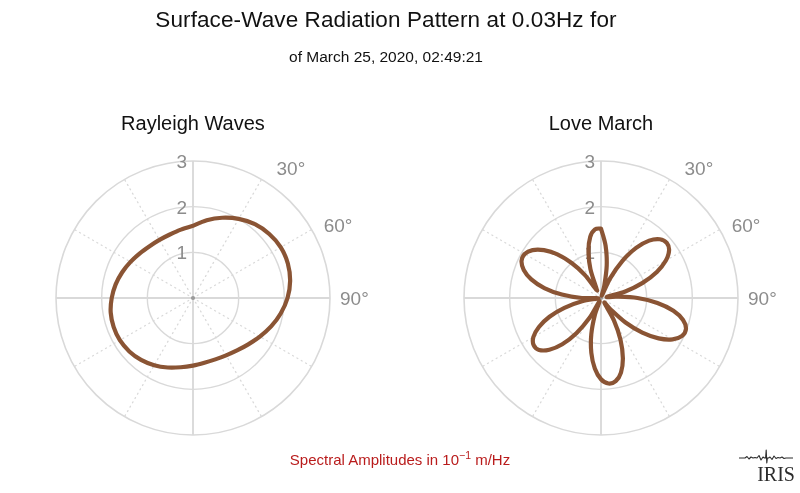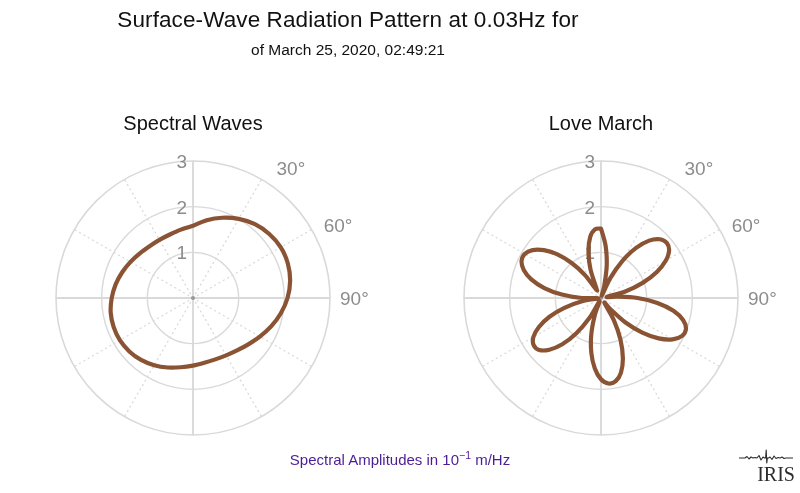--- a/index.html
+++ b/index.html
@@ -3,29 +3,29 @@
 <meta charset="utf-8">
 <style>
   html,body{margin:0;padding:0;}
   body{
     width:800px;height:493px;background:#ffffff;
     font-family:"Liberation Sans", sans-serif;
     color:#000;overflow:hidden;position:relative;
   }
   #stage{position:absolute;left:0;top:0;width:800px;height:493px;}
 
-  .title-block{position:absolute;left:0;top:6px;width:696px;text-align:center;}
+  .title-block{position:absolute;left:0;top:6px;width:696px;text-align:center;padding-left:38px;}
   .title-line{font-size:22.5px;line-height:28px;color:#111;letter-spacing:.1px;}
-  .subtitle-line{font-size:15.5px;line-height:22px;color:#111;margin-top:5px;}
+  .subtitle-line{font-size:15.5px;line-height:22px;color:#111;margin-top:12px;}
 
   .panel-title{position:absolute;font-size:20px;color:#111;text-align:center;width:260px;}
   #rayleigh-title{left:63px;top:112px;}
   #love-title{left:471px;top:112px;}
 
-  .caption{position:absolute;left:0;top:449px;width:800px;text-align:center;font-size:15px;color:#4c1d95;}
+  .caption{position:absolute;left:0;top:449px;width:800px;text-align:center;font-size:15px;color:#b91c1c;}
   .caption sup{font-size:10.5px;vertical-align:super;}
 
   .plotsvg{position:absolute;left:0;top:0;width:800px;height:493px;pointer-events:none;}
 
   .logo{position:absolute;left:737px;top:449px;width:58px;height:40px;}
   .logo-text{
     position:absolute;left:0;top:13px;width:58px;text-align:right;
     font-family:"Liberation Serif", serif;font-size:20px;line-height:24px;
     color:#2c2c2c;letter-spacing:0px;
   }
@@ -33,21 +33,21 @@
 </head>
 <body>
 
 <div id="stage">
 
   <div class="title-block">
     <div class="title-line">Surface-Wave Radiation Pattern at 0.03Hz for</div>
     <div class="subtitle-line">of March 25, 2020, 02:49:21</div>
   </div>
 
-  <div class="panel-title" id="rayleigh-title">Spectral Waves</div>
+  <div class="panel-title" id="rayleigh-title">Rayleigh Waves</div>
   <div class="panel-title" id="love-title">Love March</div>
 
   <svg class="plotsvg" id="plot-svg" viewBox="0 0 800 493">
       <g>
         <line x1="193" y1="298" x2="261.5" y2="179.3545196815319" stroke="#d9d9d9" stroke-width="1.3" stroke-dasharray="1,4" stroke-linecap="round"></line>
         <line x1="193" y1="298" x2="311.6454803184681" y2="229.5" stroke="#d9d9d9" stroke-width="1.3" stroke-dasharray="1,4" stroke-linecap="round"></line>
         <line x1="193" y1="298" x2="311.6454803184681" y2="366.5" stroke="#d9d9d9" stroke-width="1.3" stroke-dasharray="1,4" stroke-linecap="round"></line>
         <line x1="193" y1="298" x2="261.5" y2="416.6454803184681" stroke="#d9d9d9" stroke-width="1.3" stroke-dasharray="1,4" stroke-linecap="round"></line>
         <line x1="193" y1="298" x2="124.50000000000003" y2="416.6454803184681" stroke="#d9d9d9" stroke-width="1.3" stroke-dasharray="1,4" stroke-linecap="round"></line>
         <line x1="193" y1="298" x2="74.3545196815319" y2="366.5" stroke="#d9d9d9" stroke-width="1.3" stroke-dasharray="1,4" stroke-linecap="round"></line>

